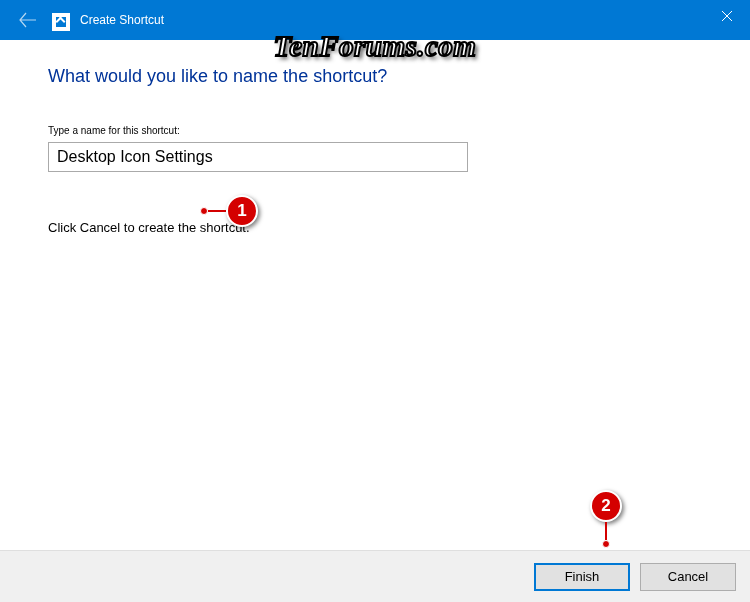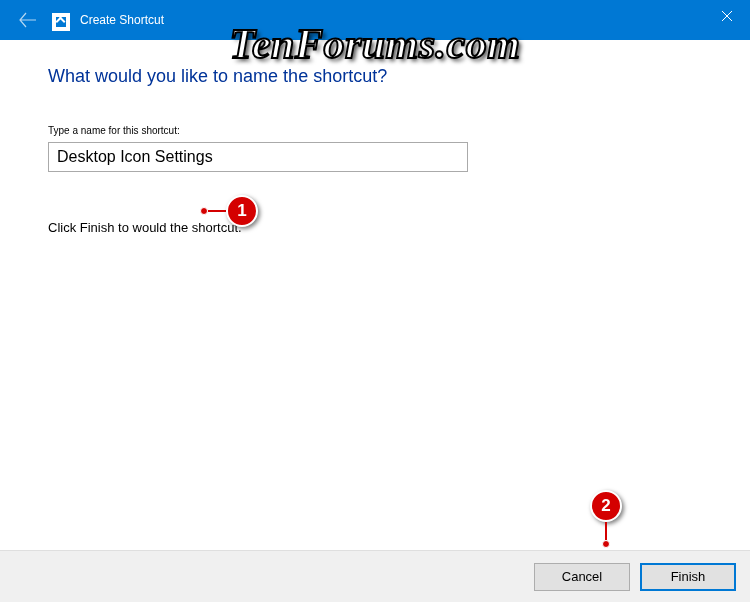--- a/index.html
+++ b/index.html
@@ -135,27 +135,27 @@
       cursor: pointer;
       text-align: center;
     }
     .btn.primary {
       border: 2px solid #0078d4;
       background: #e1e1e1;
     }
     
     .watermark {
       position: absolute;
-      top: 20px;
+      top: 30px;
       left: 50%;
       transform: translateX(-50%);
       z-index: 50;
       pointer-events: none;
       font-family: Georgia, "Times New Roman", serif;
-      font-size: 42px;
+      font-size: 29px;
       font-weight: bold;
       font-style: italic;
       color: #fff;
       -webkit-text-stroke: 2px #000;
       text-shadow: 3px 3px 4px rgba(0,0,0,0.7);
       letter-spacing: 0.5px;
       white-space: nowrap;
     }
     
     .annot {
@@ -216,26 +216,26 @@
     <svg width="12" height="12" viewBox="0 0 12 12">
       <path d="M1 1 L11 11 M11 1 L1 11" stroke-width="1"></path>
     </svg>
   </div>
 </div>
 
 <div class="content">
   <div class="heading">What would you like to name the shortcut?</div>
   <div class="field-label">Type a name for this shortcut:</div>
   <input type="text" class="text-input" value="Desktop Icon Settings" style="">
-  <div class="instruction">Click Finish to would the shortcut.</div>
+  <div class="instruction">Click Cancel to create the shortcut.</div>
 </div>
 
 <div class="footer">
+  <button class="btn primary">Finish</button>
   <button class="btn">Cancel</button>
-  <button class="btn primary">Finish</button>
 </div>
 
 <div class="watermark">TenForums.com</div>
 
 <div class="annot annot-1">
   <div class="dot"></div>
   <div class="line"></div>
   <div class="bubble">1</div>
 </div>
 

